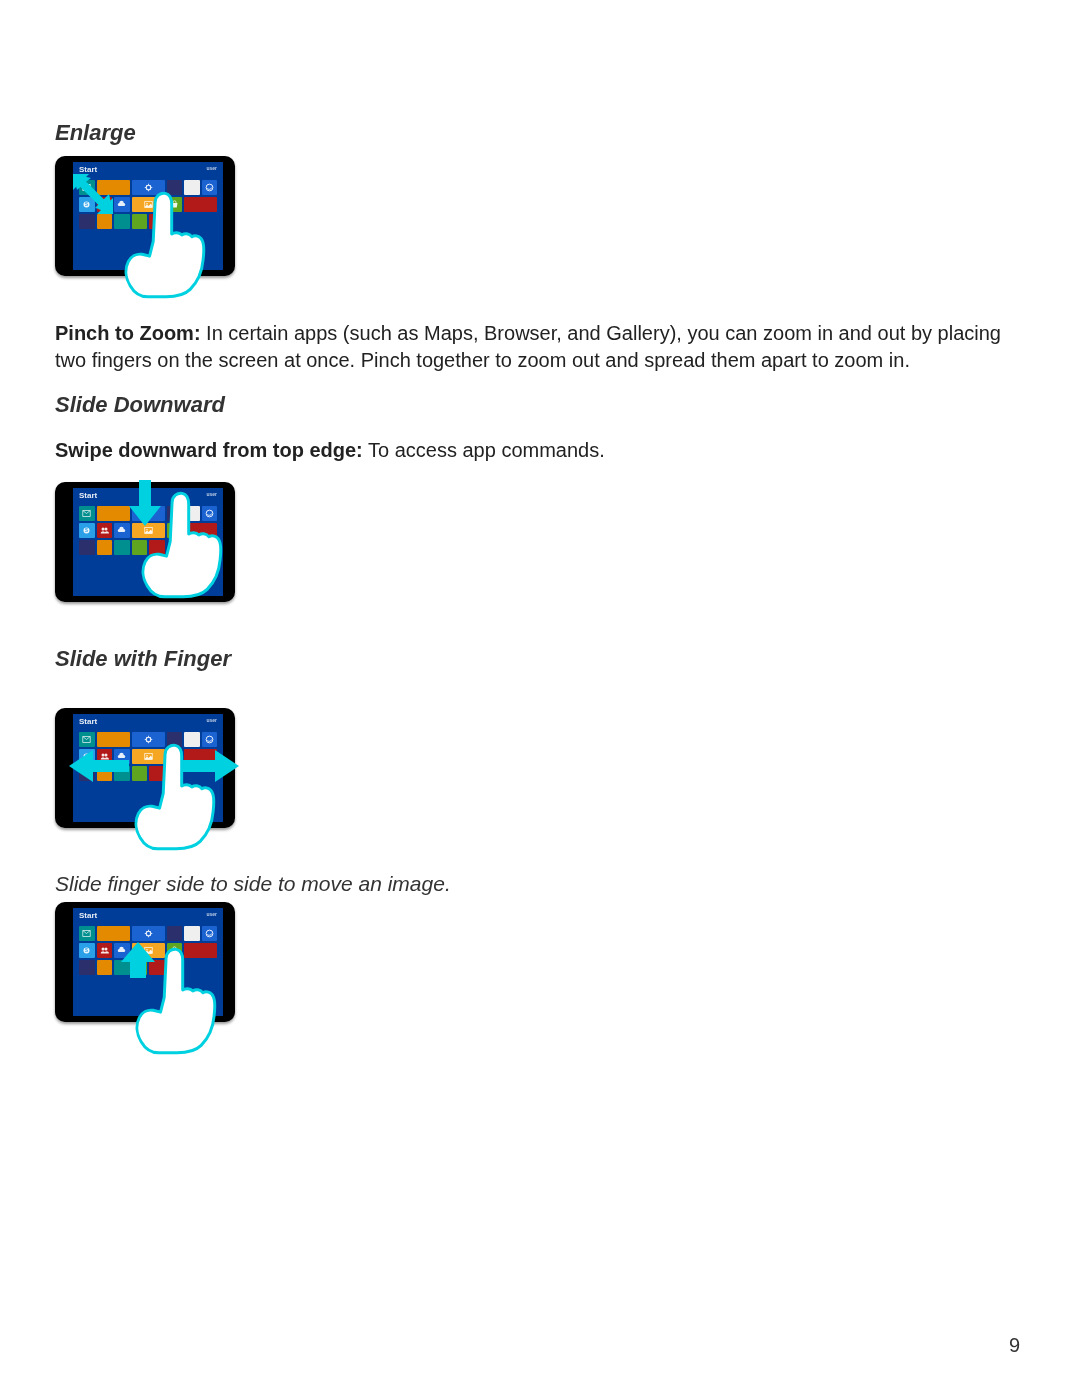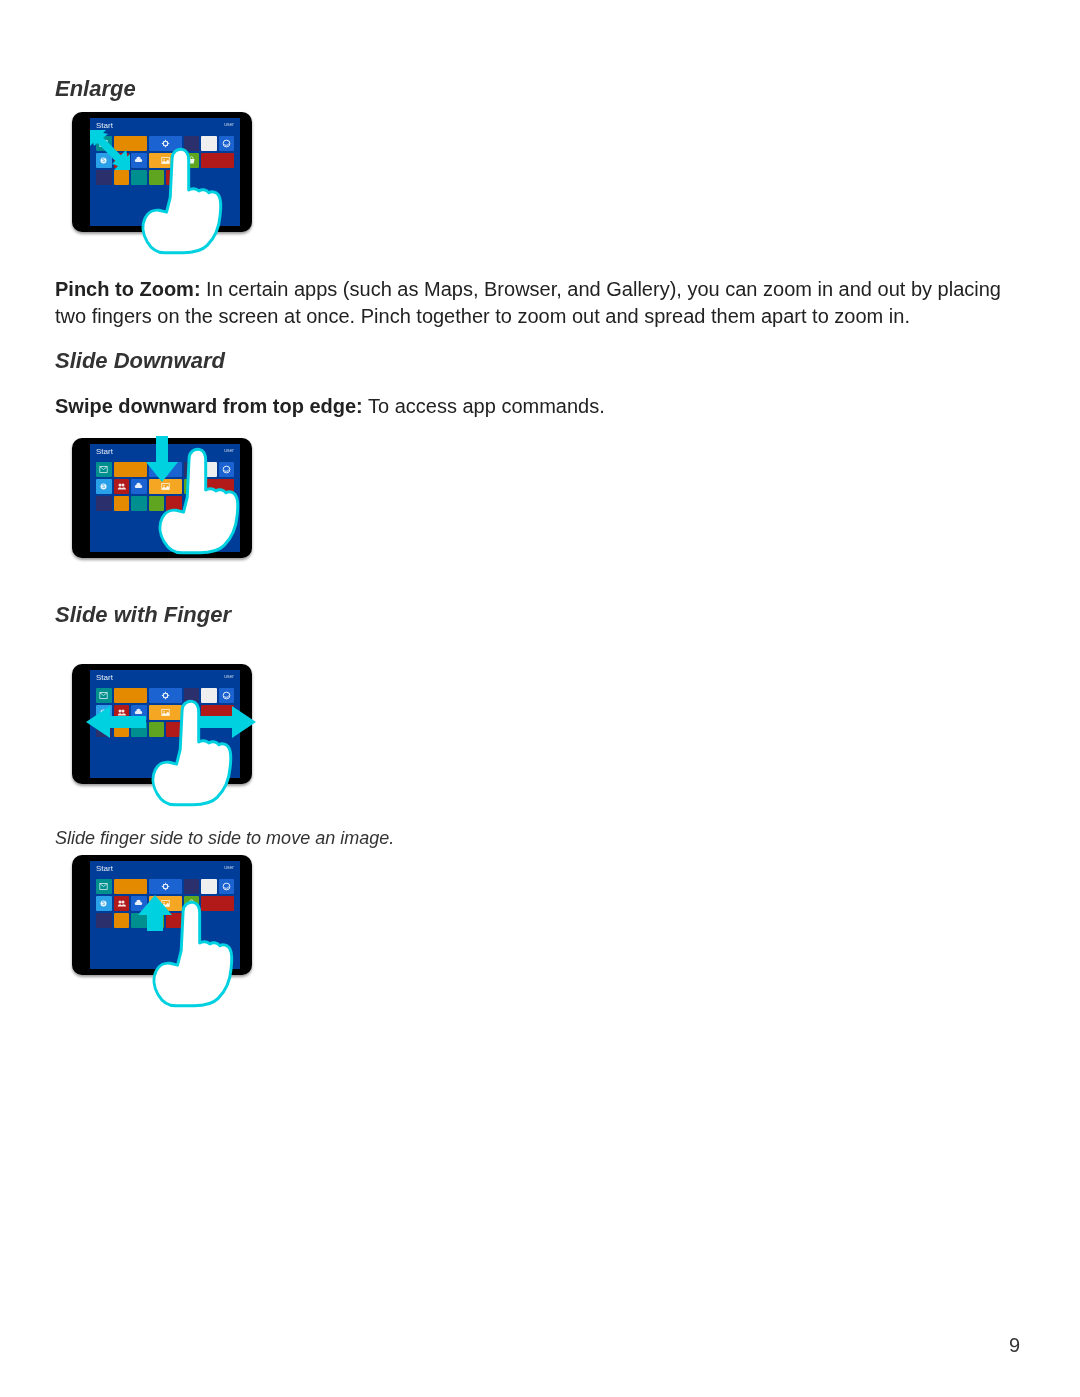--- a/index.html
+++ b/index.html
@@ -16,57 +16,58 @@
     --tile-green:#5fa51f;
     --tile-lightblue:#2aa0e8;
     --tile-white:#efefef;
     --tile-dark:#2b2f6b;
   }
   html,body{margin:0;padding:0;background:#fff;}
   .page{
     width:var(--page-w);
     min-height:var(--page-h);
     box-sizing:border-box;
-    padding:76px 55px 0 55px;
+    padding:120px 55px 0 55px;
     font-family:Verdana,Geneva,sans-serif;
     color:var(--ink);
     position:relative;
   }
   .heading-italic{
     font-style:italic;
     font-size:22px;
     color:#333;
     margin:0 0 10px 0;
   }
   .body-text{
     font-size:20px;
     line-height:1.35;
     margin:6px 0 18px 0;
   }
   .body-text .bold{font-weight:700;}
   .italic-line{
     font-style:italic;
-    font-size:18px;
+    font-size:21px;
     color:#333;
     margin:8px 0 4px 0;
   }
   .page-number{
     position:absolute;
     right:60px;
     bottom:40px;
     font-size:20px;
     color:#333;
   }
 
   
   .tablet-wrap{
     position:relative;
     width:190px;
     height:150px;
-    margin:6px 0 14px 17px;
+    margin:6px 0 14px 0;
+    font-weight:bold;
   }
   .tablet-body{
     position:absolute;
     left:0; top:0;
     width:180px; height:120px;
     background:#000;
     border-radius:10px;
     box-shadow:0 2px 3px rgba(0,0,0,.4);
   }
   .tablet-screen{

